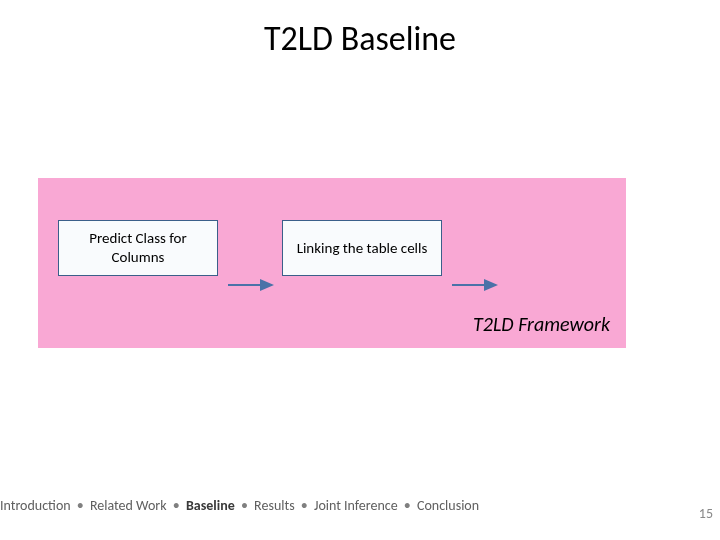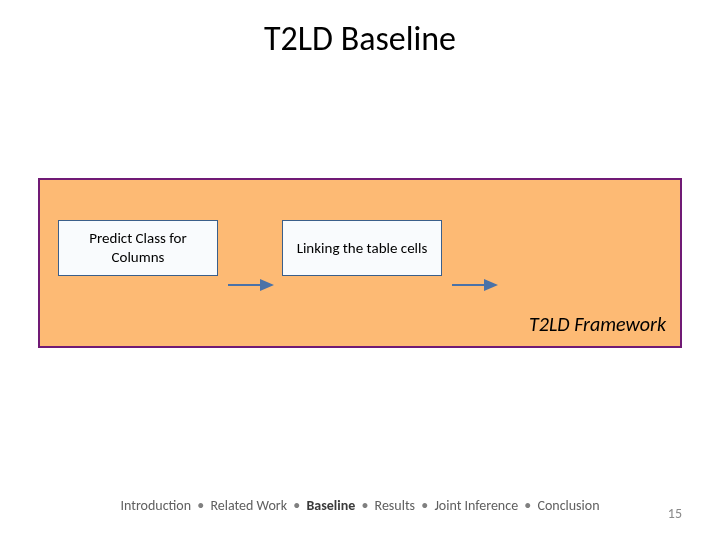--- a/index.html
+++ b/index.html
@@ -19,24 +19,24 @@
     width: 100%;
     text-align: center;
     font-size: 34px;
     color: #000;
   }
   .title .ital { }
   .outer-box {
     position: absolute;
     left: 38px;
     top: 178px;
-    width: 644px;
+    width: 588px;
     height: 170px;
-    border: 2px solid #701a75;
-    background: #fdba74;
+    border: 2px solid #f9a8d4;
+    background: #f9a8d4;
   }
   .stage-row {
     position: absolute;
     top: 40px;
     left: 0;
     width: 100%;
     height: 60px;
   }
   .stage-box {
     position: absolute;
@@ -63,30 +63,30 @@
     bottom: 10px;
     font-style: italic;
     font-size: 20px;
     color: #000;
   }
   .breadcrumb {
     position: absolute;
     bottom: 26px;
     left: 0;
     width: 100%;
-    text-align: center;
+    text-align: left;
     font-size: 14px;
     color: #606060;
   }
   .breadcrumb .bold { font-weight: 700; color: #3a3a3a; }
   .breadcrumb .sep { color: #808080; margin: 0 3px; }
   .page-num {
     position: absolute;
     bottom: 18px;
-    right: 38px;
+    right: 7px;
     font-size: 14px;
     color: #8a8a8a;
   }
 </style>
 </head>
 <body>
 
 <div class="title">
   <span class="ital">T2LD</span><span> Baseline</span>
 </div>

